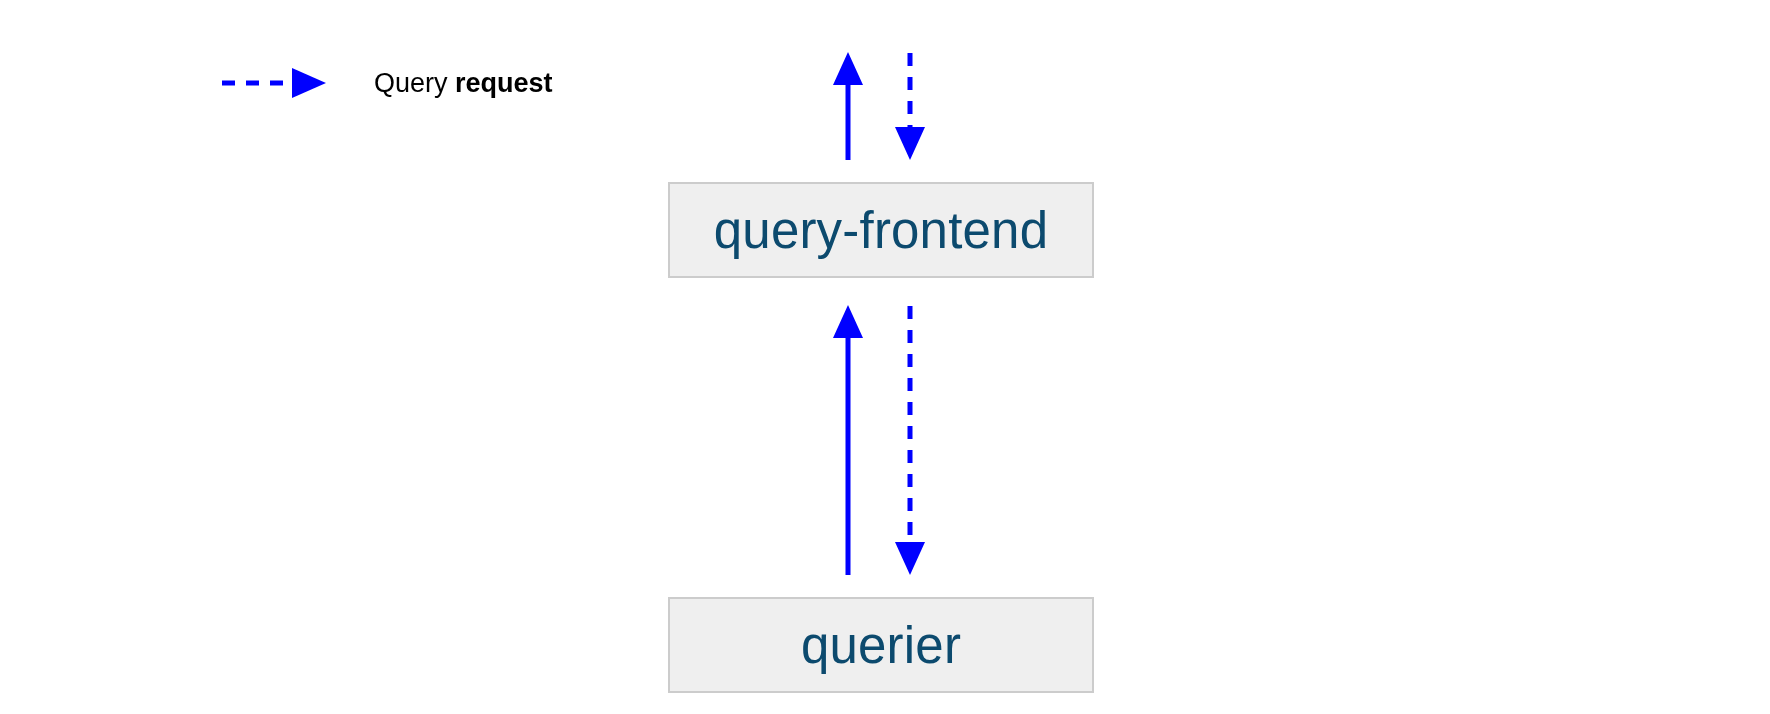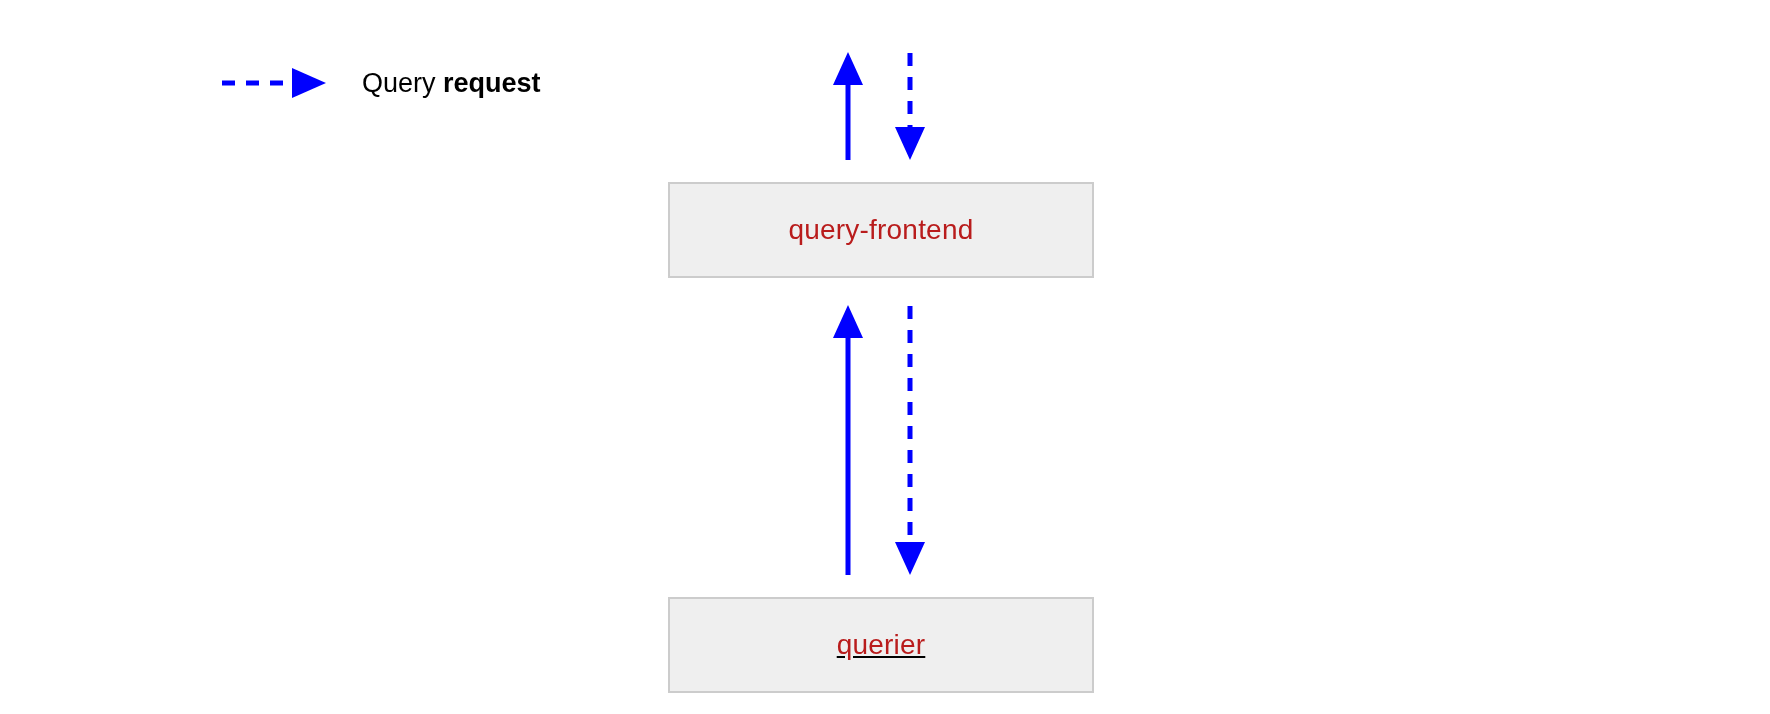--- a/index.html
+++ b/index.html
@@ -34,21 +34,21 @@
   }
   .legend-glyph {
     position: absolute;
     left: 0;
     top: 0;
     width: 120px;
     height: 56px;
   }
   .legend-label {
     position: absolute;
-    left: 152px;
+    left: 164px;
     top: 0;
     height: 56px;
     line-height: 56px;
     font-size: 27px;
     white-space: nowrap;
     color: #000000;
   }
   .legend-label .w-normal { font-weight: normal; }
   .legend-label .w-bold { font-weight: bold; }
 
@@ -56,39 +56,38 @@
   .node-box {
     position: absolute;
     box-sizing: border-box;
     background: #efefef;
     border: 2px solid #cccccc;
     display: flex;
     align-items: center;
     justify-content: center;
   }
   .node-label {
-    font-size: 28px;
+    font-size: 51px;
     font-weight: normal;
-    color: #b91c1c;
+    color: #0c4a6e;
     letter-spacing: 0.2px;
     white-space: nowrap;
   }
 
   #box-query-frontend {
     left: 668px;
     top: 182px;
     width: 426px;
     height: 96px;
   }
   #box-querier {
     left: 668px;
     top: 597px;
     width: 426px;
     height: 96px;
-    text-decoration: underline;
   }
 
   
   .arrow-layer {
     position: absolute;
     left: 0;
     top: 0;
     width: 1770px;
     height: 714px;
     pointer-events: none;

